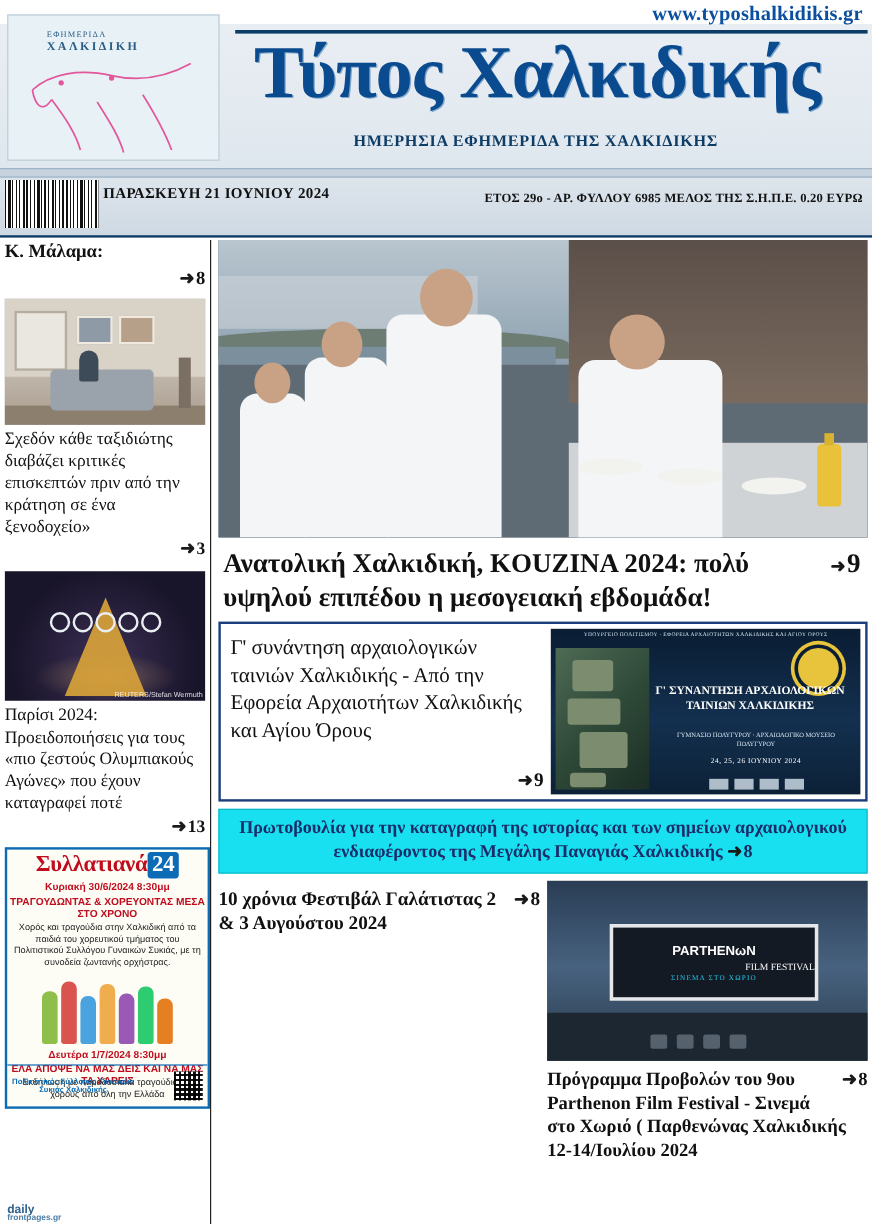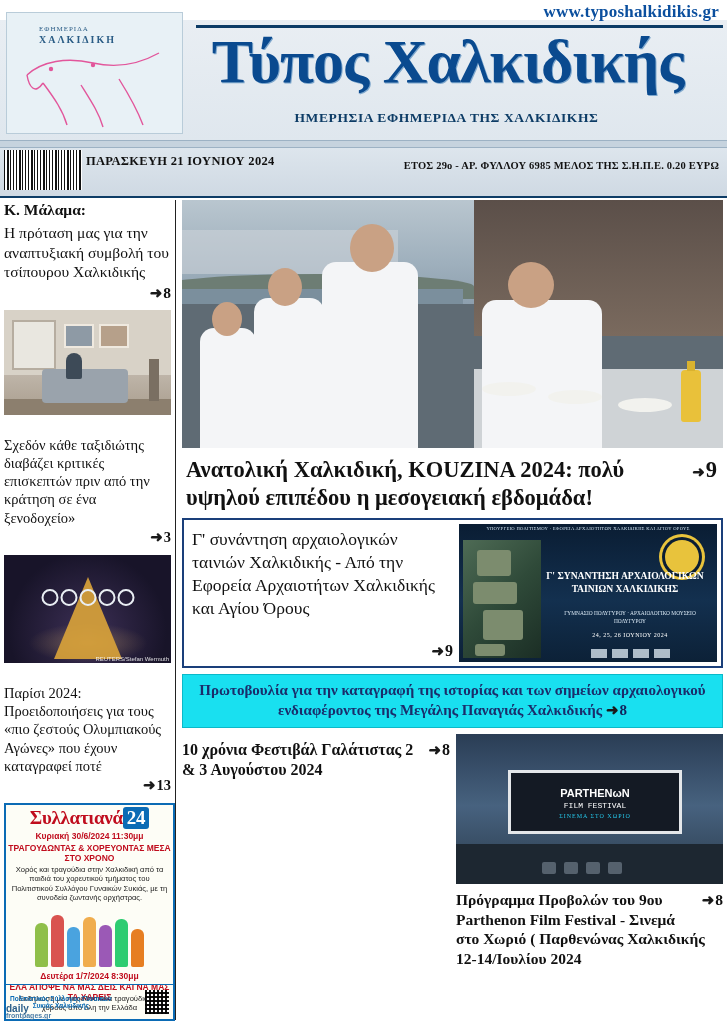--- a/index.html
+++ b/index.html
@@ -210,21 +210,21 @@
     bottom: 1px;
     font-size: 6px;
     color: #fff;
     opacity: .85;
     font-family: "Liberation Sans", sans-serif;
   }
   .left-photo1 { width: 167px; height: 105px; margin-top: 6px; }
   .left-cap {
     font-size: 14.5px;
     line-height: 1.26;
-    margin-top: 21px;
+    margin-top: 3px;
   }
   .left-photo2 { width: 167px; height: 108px; margin-top: 8px; }
 
   
   .room {
     position: absolute; inset: 0;
     background: linear-gradient(180deg,#cfc8bd 0%,#c2b9ad 55%,#a89c8d 100%);
   }
   .room .wall { position:absolute; left:0; top:0; width:100%; height:62%; background:#d8d2c7;}
   .room .window { position:absolute; left:8px; top:10px; width:40px; height:46px; background:#e9e7e0; border:2px solid #b6ada0;}
@@ -464,21 +464,21 @@
     width: 267px; height: 150px;
     background: #404040;
     overflow: hidden;
   }
   .par-sky { position:absolute; inset:0; background:linear-gradient(180deg,#2a3d55 0%,#47627f 48%,#2a3a4b 100%);}
   .par-screen {
     position:absolute; left:52px; top:36px; width:168px; height:58px;
     background:#141a24; border:3px solid #e4e7ea;
   }
   .par-screen .t1 { position:absolute; left:0; right:0; top:14px; text-align:center; color:#fff; font-family:"Liberation Sans",sans-serif; font-weight:bold; font-size:11px;}
-  .par-screen .t2 { position:absolute; left:0; right:0; top:28px; text-align:center; color:#fff; font-family:Liberation Mono, monospace; font-size:8px;}
+  .par-screen .t2 { position:absolute; left:0; right:0; top:28px; text-align:right; color:#fff; font-family:Liberation Serif, serif; font-size:8px;}
   .par-screen .t3 { position:absolute; left:0; right:0; top:40px; text-align:center; color:#25c6e8; font-size:6px; letter-spacing:1px;}
   .par-ground { position:absolute; left:0; bottom:0; width:100%; height:40px; background:#1d2731;}
   .par-chair { position:absolute; bottom:10px; width:14px; height:12px; background:#55616d; border-radius:2px;}
   .cap-right {
     font-family:"Liberation Serif",serif; font-weight:bold; font-size:15.5px; line-height:1.26;
     margin-top:6px;
   }
   .cap-right .ref, .cap-left .ref { float:right; }
   .clear { clear: both; }
 </style>
@@ -514,21 +514,20 @@
     <div class="dateline">ΠΑΡΑΣΚΕΥΗ 21 ΙΟΥΝΙΟΥ 2024</div>
     <div class="issueline">ΕΤΟΣ 29ο - ΑΡ. ΦΥΛΛΟΥ 6985 ΜΕΛΟΣ ΤΗΣ Σ.Η.Π.Ε. 0.20 ΕΥΡΩ</div>
   </div>
 
   <div class="content">
 
     <div class="col-left">
 
       <div class="lead-left">
         <div class="byline">Κ. Μάλαμα:</div>
-        <div>Η πρόταση μας για την αναπτυξιακή συμβολή του τσίπουρου Χαλκιδικής</div>
         <div class="ref-right arrow-ref">
           <span class="glyph">➜</span><span>8</span>
         </div>
       </div>
 
       <div class="photo left-photo1">
         <div class="room">
           <div class="wall"></div>
           <div class="window"></div>
           <div class="art"></div>
@@ -564,21 +563,21 @@
         <span>Παρίσι 2024: Προειδοποιήσεις για τους «πιο ζεστούς Ολυμπιακούς Αγώνες» που έχουν καταγραφεί ποτέ</span>
         <div class="ref-right arrow-ref">
           <span class="glyph">➜</span><span>13</span>
         </div>
       </div>
 
       <div class="ad-box">
         <div class="ad-title">
           <span>Συλλατιανά</span><span class="year">24</span>
         </div>
-        <div class="ad-line">Κυριακή 30/6/2024 11:30μμ</div>
+        <div class="ad-line">Κυριακή 30/6/2024 8:30μμ</div>
         <div class="ad-line blue">ΤΡΑΓΟΥΔΩΝΤΑΣ &amp; ΧΟΡΕΥΟΝΤΑΣ ΜΕΣΑ ΣΤΟ ΧΡΟΝΟ</div>
         <div class="ad-sub">Χορός και τραγούδια στην Χαλκιδική από τα παιδιά του χορευτικού τμήματος του Πολιτιστικού Συλλόγου Γυναικών Συκιάς, με τη συνοδεία ζωντανής ορχήστρας.</div>
         <div class="ad-figs">
           <i style="height:44px;background:#8fbf4a;"></i>
           <i style="height:52px;background:#d9534f;"></i>
           <i style="height:40px;background:#4aa3df;"></i>
           <i style="height:50px;background:#f0ad4e;"></i>
           <i style="height:42px;background:#9b59b6;"></i>
           <i style="height:48px;background:#2ecc71;"></i>
           <i style="height:38px;background:#e67e22;"></i>

